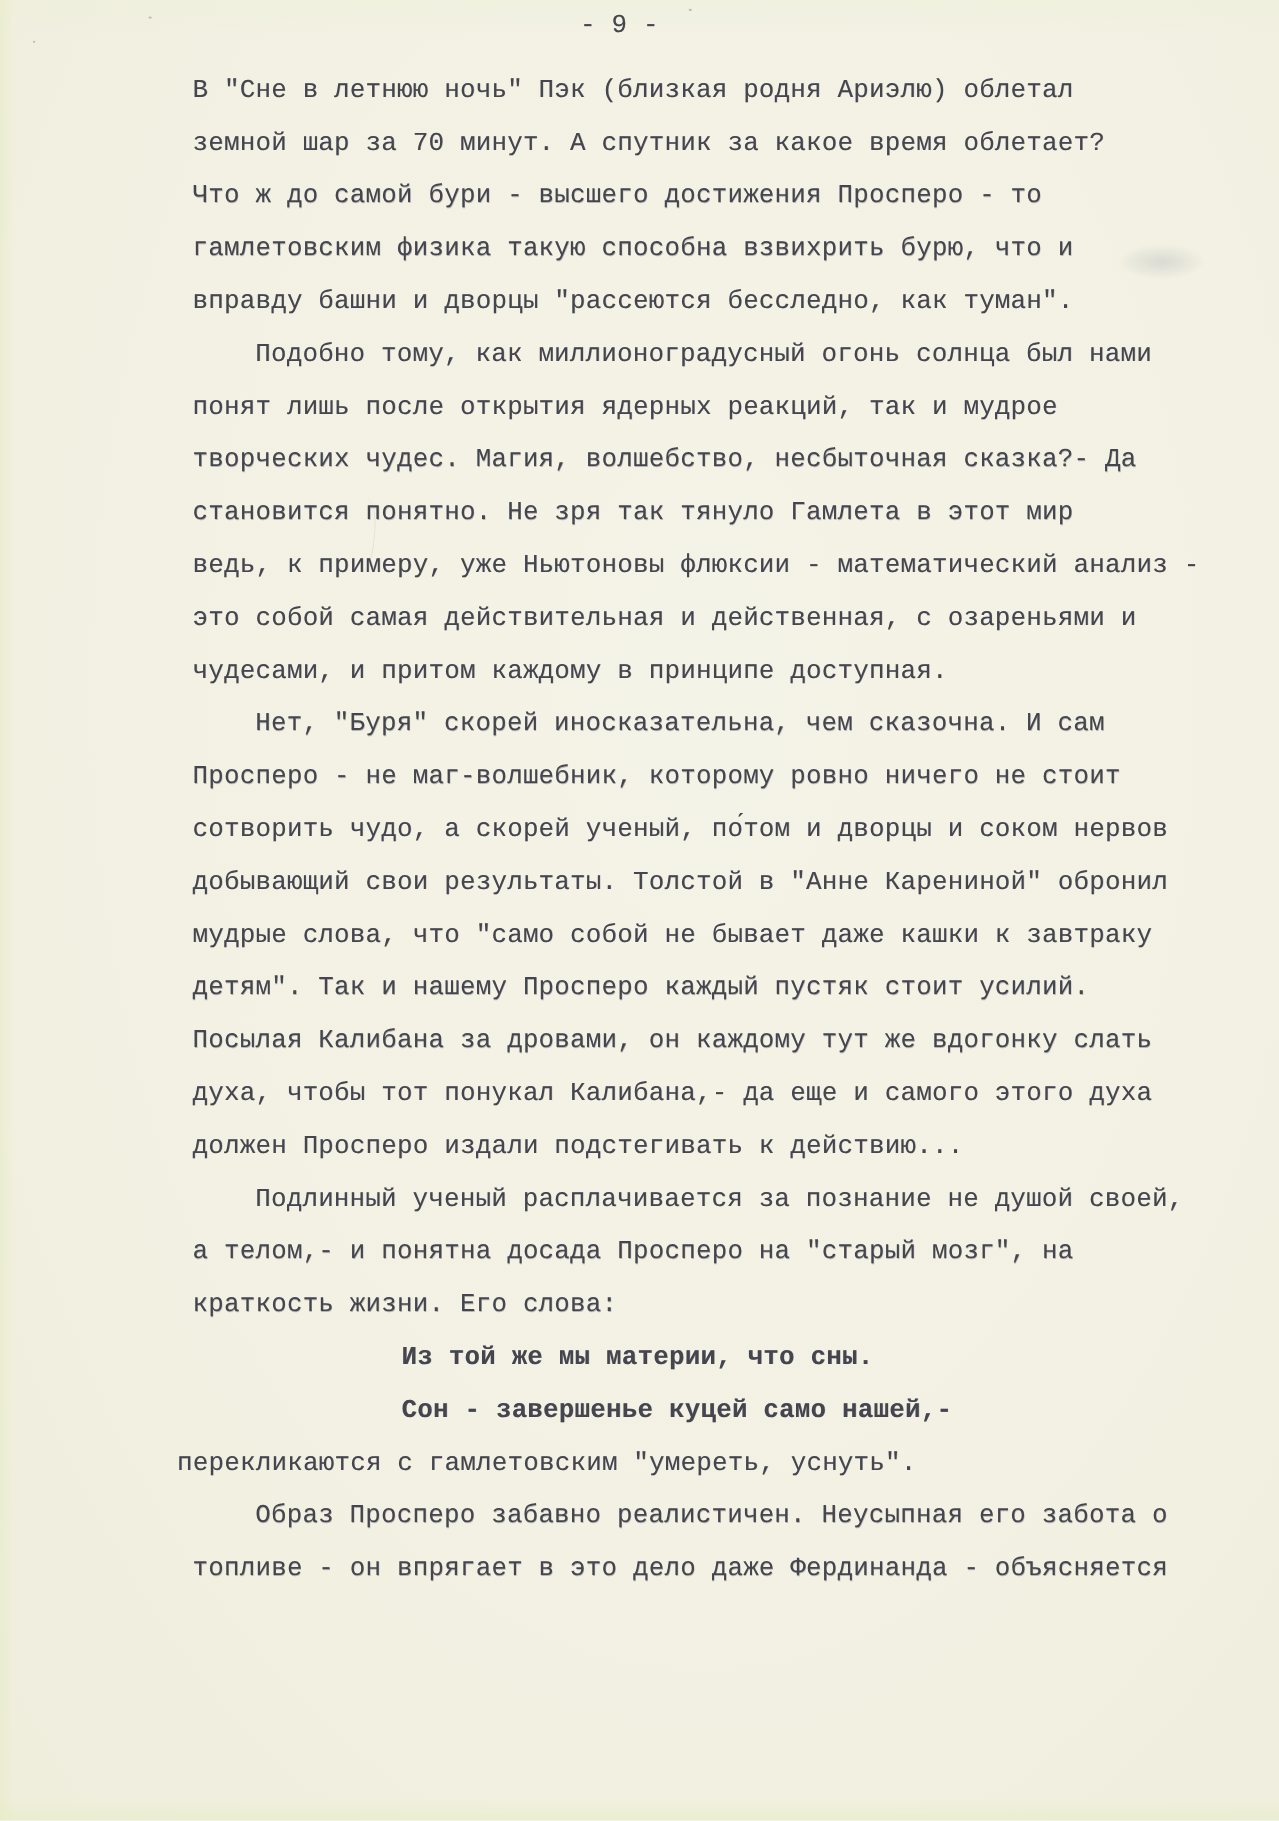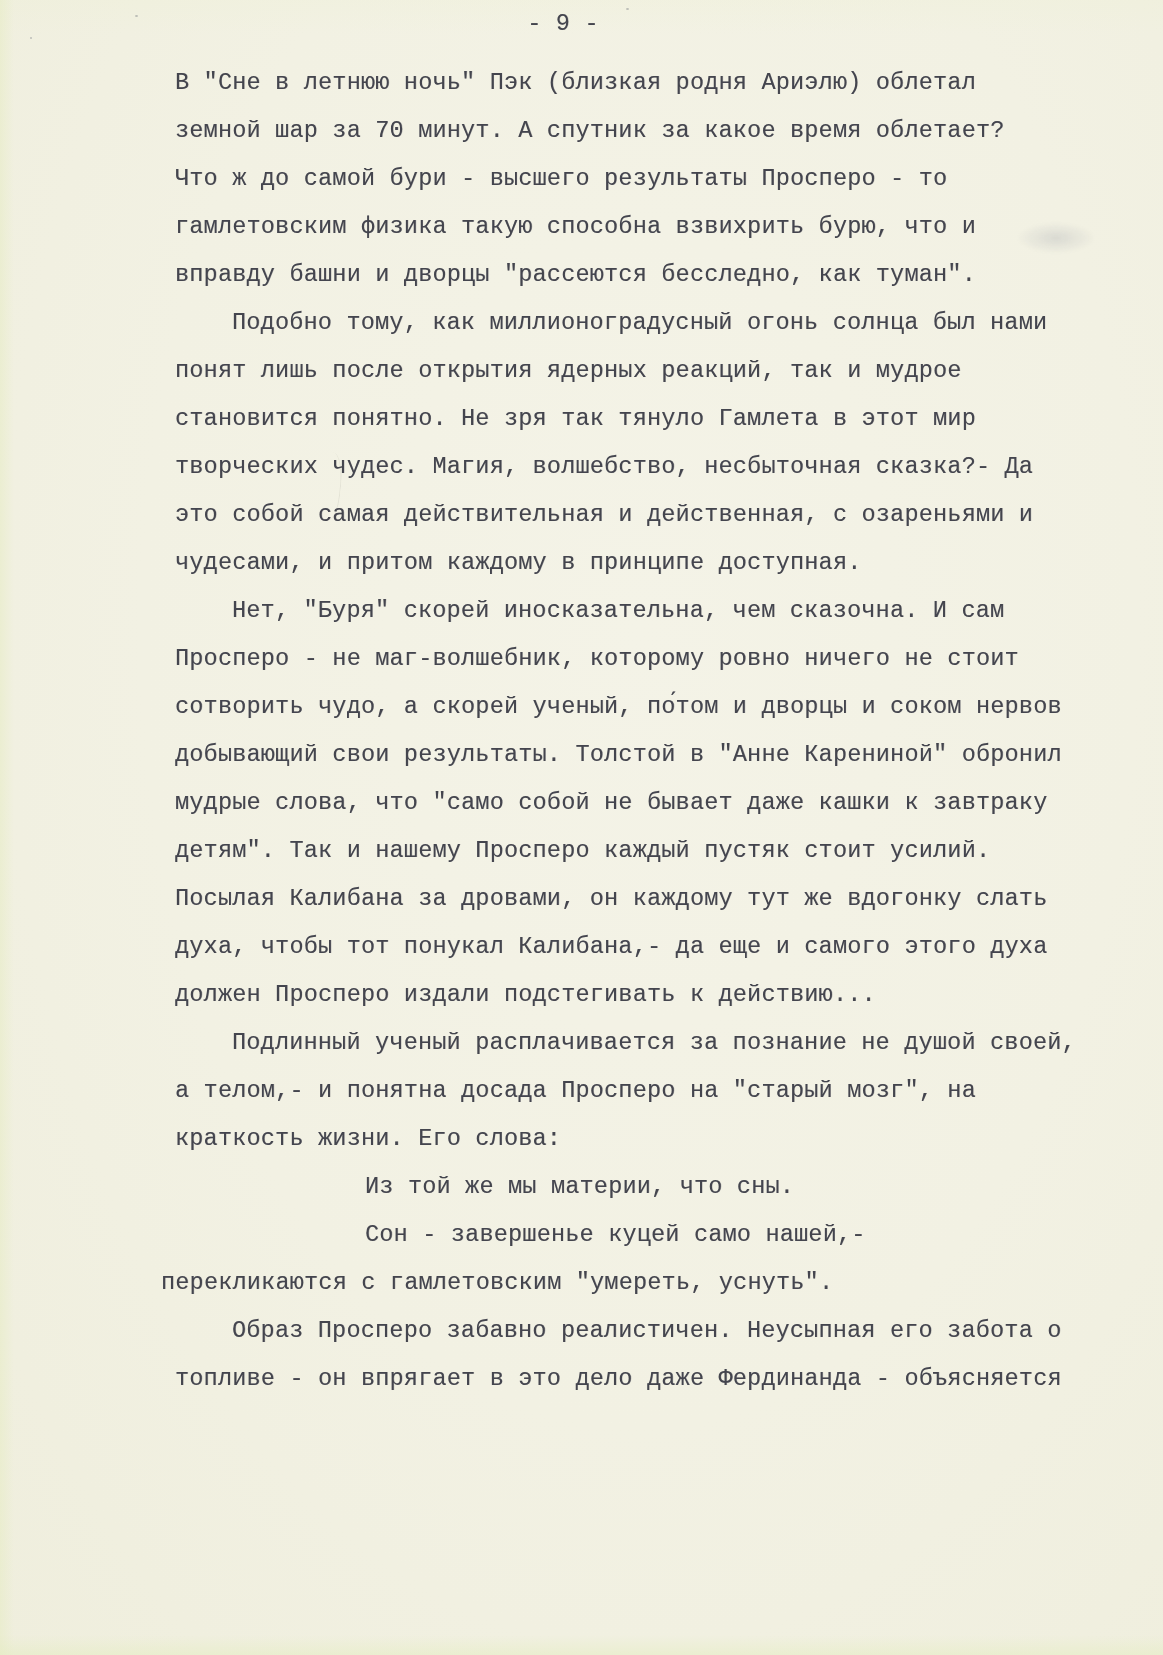--- a/index.html
+++ b/index.html
@@ -44,21 +44,21 @@
   }
   .line {
     height: 48px;
     line-height: 48px;
     font-size: 23.5px;
     letter-spacing: 0.2px;
     white-space: pre;
     text-shadow: 0.4px 0.3px 0 rgba(70,70,82,0.35);
   }
   .line.indent  { padding-left: 57px; font-family: Liberation Mono, monospace; }
-  .line.verse   { padding-left: 190px; }
+  .line.verse   { padding-left: 190px; font-weight: bold; }
   .line.outdent { margin-left: -14px; }
 
   
   .ink-smudge {
     position: absolute;
     left: 1016px; top: 222px;
     width: 80px; height: 32px;
     background: radial-gradient(ellipse at center, rgba(108,114,136,0.18) 0%, rgba(108,114,136,0.0) 70%);
     filter: blur(1px);
   }
@@ -77,27 +77,28 @@
 </style>
 </head>
 <body>
 
 <div class="page">
   <div class="page-header">- 9 -</div>
 
   <div class="page-body">
       <div class="line normal">В "Сне в летнюю ночь" Пэк (близкая родня Ариэлю) облетал</div>
       <div class="line normal">земной шар за 70 минут. А спутник за какое время облетает?</div>
-      <div class="line normal">Что ж до самой бури - высшего результаты Просперо - то</div>
+      <div class="line normal">Что ж до самой бури - высшего достижения Просперо - то</div>
       <div class="line normal">гамлетовским физика такую способна взвихрить бурю, что и</div>
       <div class="line normal">вправду башни и дворцы "рассеются бесследно, как туман".</div>
       <div class="line indent">Подобно тому, как миллионоградусный огонь солнца был нами</div>
       <div class="line normal">понят лишь после открытия ядерных реакций, так и мудрое</div>
+      <div class="line normal">творческих чудес. Магия, волшебство, несбыточная сказка?- Да</div>
       <div class="line normal">становится понятно. Не зря так тянуло Гамлета в этот мир</div>
-      <div class="line normal">творческих чудес. Магия, волшебство, несбыточная сказка?- Да</div>
+      <div class="line normal">ведь, к примеру, уже Ньютоновы флюксии - математический анализ -</div>
       <div class="line normal">это собой самая действительная и действенная, с озареньями и</div>
       <div class="line normal">чудесами, и притом каждому в принципе доступная.</div>
       <div class="line indent">Нет, "Буря" скорей иносказательна, чем сказочна. И сам</div>
       <div class="line normal">Просперо - не маг-волшебник, которому ровно ничего не стоит</div>
       <div class="line normal">сотворить чудо, а скорей ученый, по́том и дворцы и соком нервов</div>
       <div class="line normal">добывающий свои результаты. Толстой в "Анне Карениной" обронил</div>
       <div class="line normal">мудрые слова, что "само собой не бывает даже кашки к завтраку</div>
       <div class="line normal">детям". Так и нашему Просперо каждый пустяк стоит усилий.</div>
       <div class="line normal">Посылая Калибана за дровами, он каждому тут же вдогонку слать</div>
       <div class="line normal">духа, чтобы тот понукал Калибана,- да еще и самого этого духа</div>

